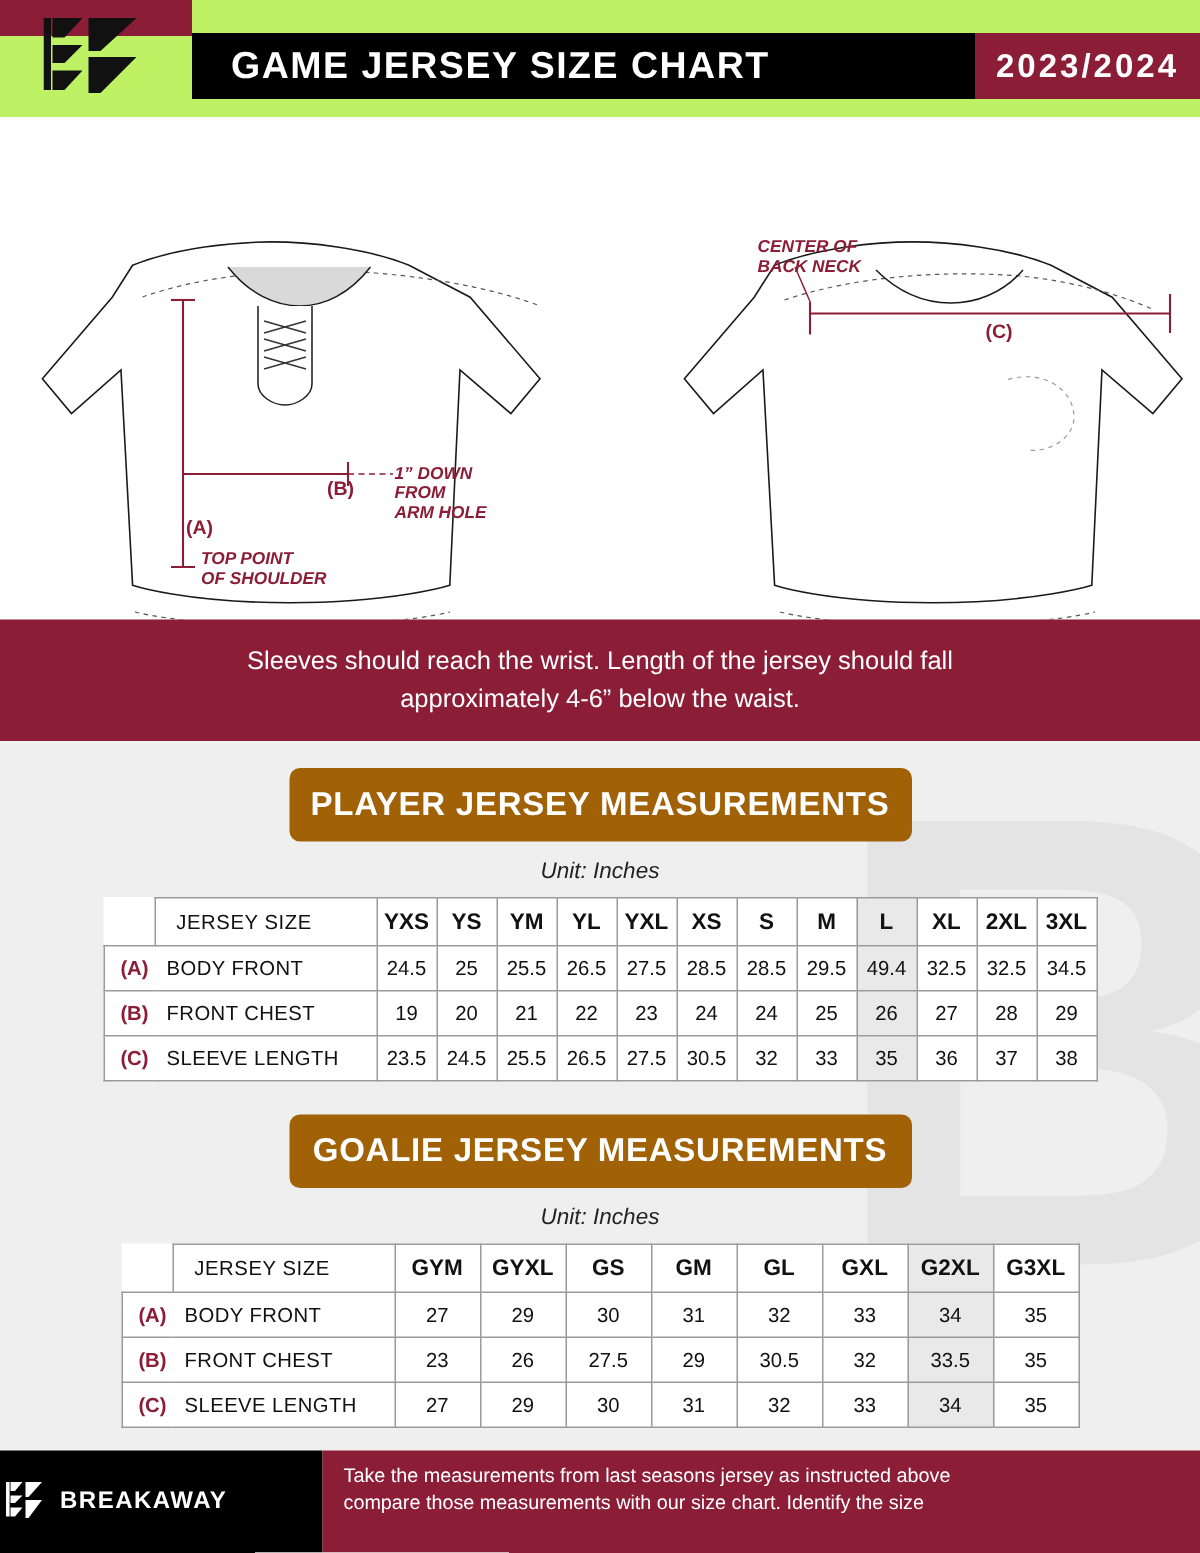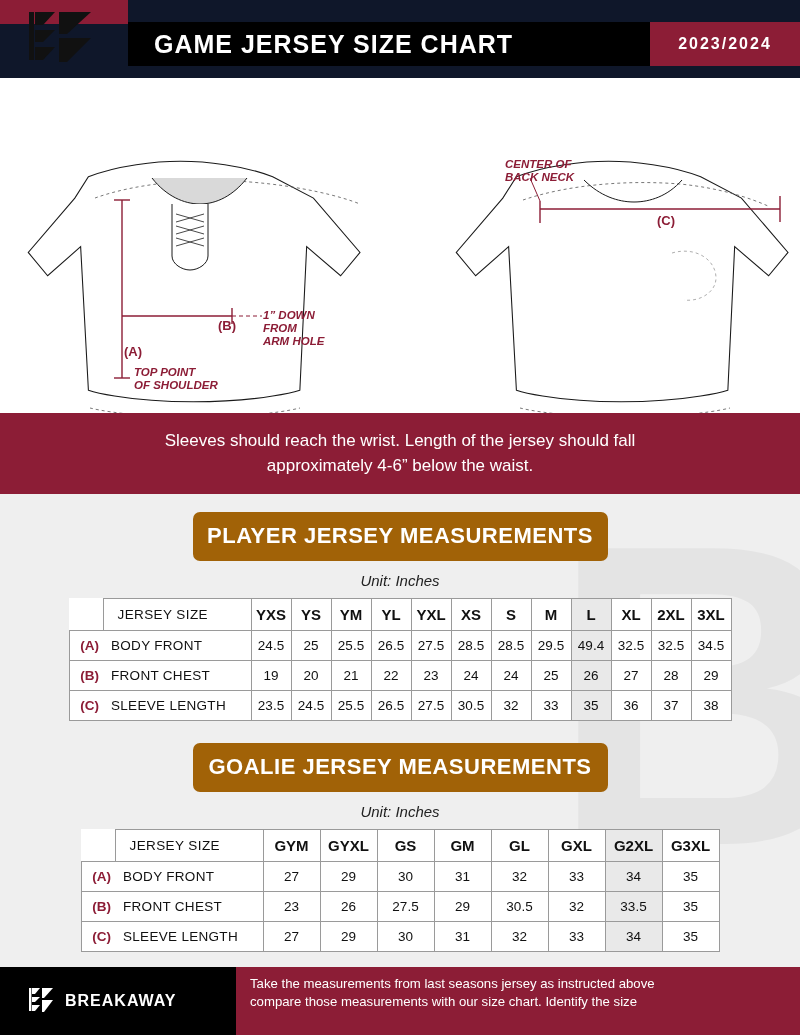--- a/index.html
+++ b/index.html
@@ -24,21 +24,21 @@
     letter-spacing: -20px;
     pointer-events:none;
     user-select:none;
     z-index:0;
   }
 
   
   .header {
     position:relative;
     height: 78px;
-    background:#0f172a;
+    background:#bef264;
     z-index:2;
   }
   .header-left-block {
     position:absolute; left:0; top:0; width:128px; height:24px; background:#8c1d36;
   }
   .logo-box {
     position:absolute; left:0; top:0; width:128px; height:78px;
     display:flex; align-items:center; justify-content:center;
   }
   .title-bar {
@@ -50,21 +50,21 @@
     color:#fff;
     font-size:25px;
     letter-spacing:1px;
     font-weight:bold;
     font-family:"Liberation Sans", sans-serif;
   }
   .season {
     position:absolute; right:0; top:22px; width:150px; height:44px;
     background:#8c1d36; color:#fff;
     display:flex; align-items:center; justify-content:center;
-    font-size:16px; font-weight:bold; letter-spacing:2px;
+    font-size:22px; font-weight:bold; letter-spacing:2px;
   }
 
   
   .diagram {
     position:relative;
     height: 335px;
     background:#fff;
     z-index:2;
   }
   .diagram svg { position:absolute; left:0; top:0; }
@@ -146,23 +146,23 @@
 
   
   .footer {
     position:absolute;
     left:0; bottom:0;
     width:800px; height:68px;
     display:flex;
     z-index:3;
   }
   .footer-logo {
-    width:236px; background:#000; color:#fff;
+    width:215px; background:#000; color:#fff;
     display:flex; align-items:center; gap:10px;
-    padding-left:29px;
+    padding-left:4px;
   }
   .footer-logo .fname { font-size:16px; font-weight:bold; letter-spacing:1px; }
   .footer-text {
     flex:1; background:#8c1d36; color:#fff;
     font-size:13.2px; line-height:1.38;
     padding:8px 14px 0 14px;
   }
 </style>
 </head>
 <body>

